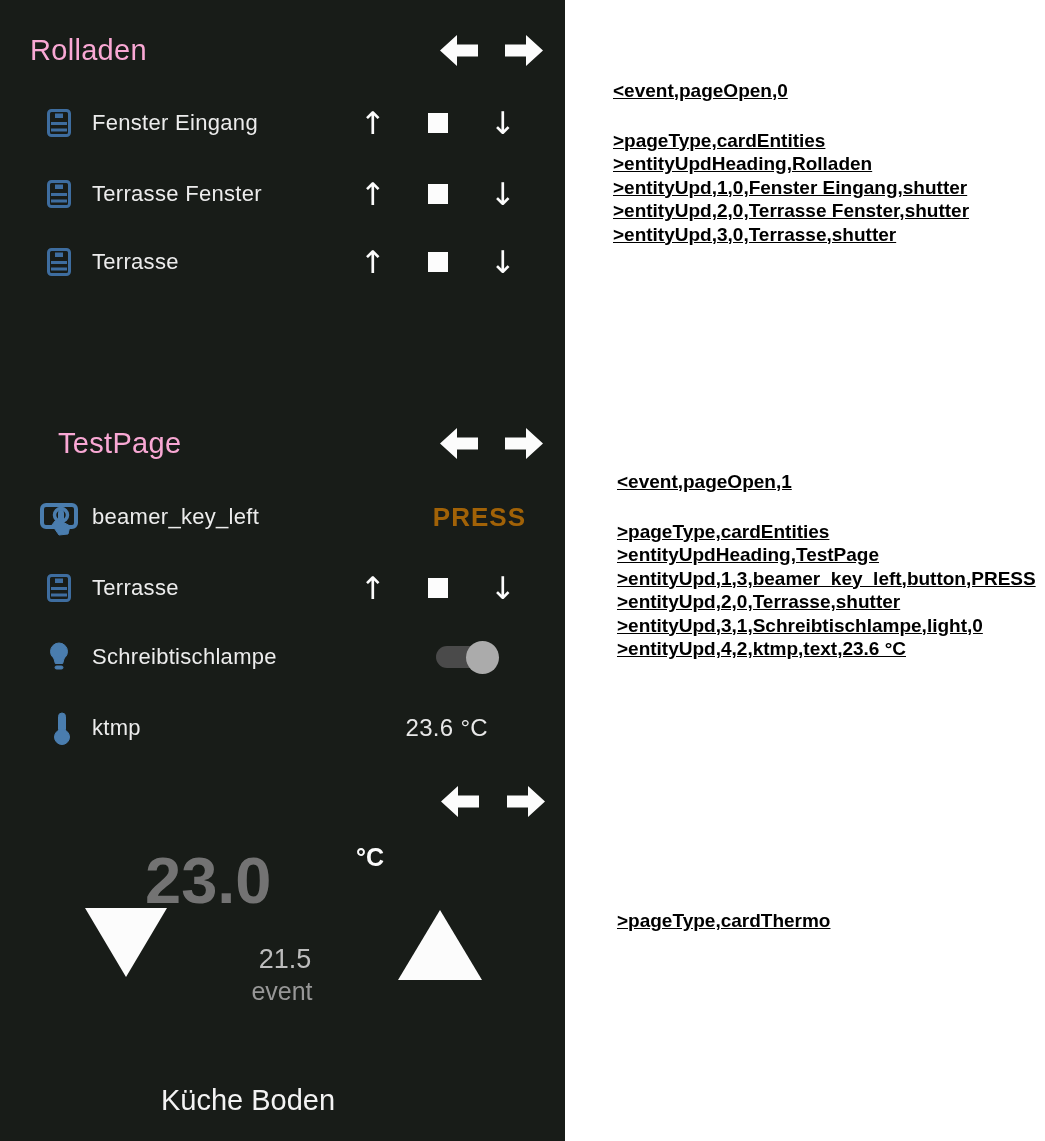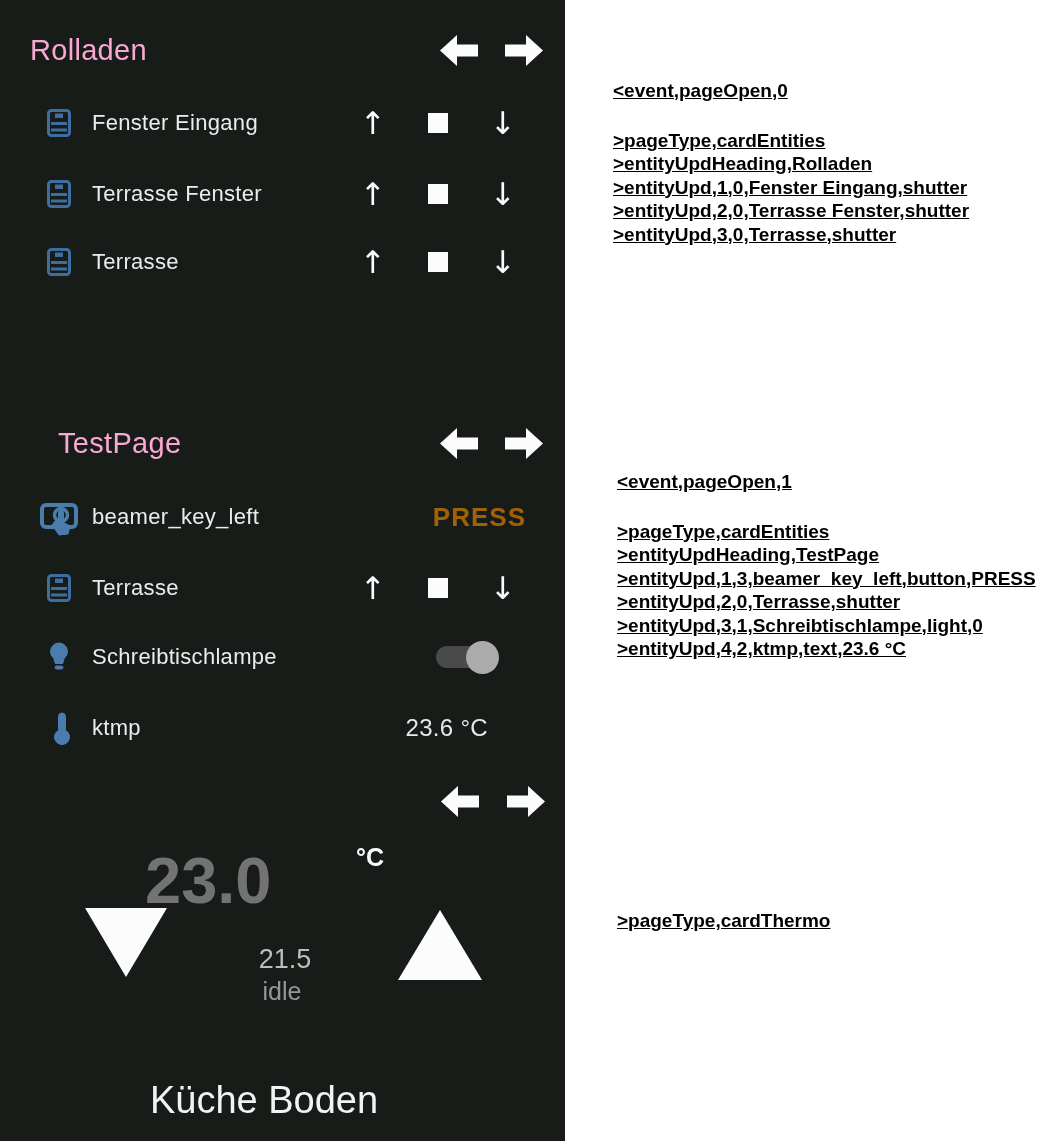--- a/index.html
+++ b/index.html
@@ -62,22 +62,22 @@
   }
   .temp-target {
     left:215px; top:946px; width:140px; text-align:center;
     color:#bdbdbd; font-size:27px; line-height:27px;
   }
   .temp-state {
     left:212px; top:979px; width:140px; text-align:center;
     color:#979797; font-size:25px; line-height:25px;
   }
   .thermo-name {
-    left:114px; top:1083px; width:300px; text-align:center;
-    color:#f3f3f3; font-size:38px; line-height:34px;
+    left:98px; top:1083px; width:300px; text-align:center;
+    color:#f3f3f3; font-size:29px; line-height:34px;
   }
   .tri svg { display:block; }
   .tri-fill { fill:#fcfcfc; }
 
   
   .sblock { color:#000;text-decoration:underline; }
   .serial-line {
     white-space:pre; font-weight:bold; font-size:19px; line-height:23.5px;
     font-family:"Liberation Sans", sans-serif;
   }
@@ -237,21 +237,21 @@
             <polygon class="tri-fill" points="0,0 82,0 41,69"></polygon>
           </svg></span>
     </div>
     <div class="abs tri" style="left:398px; top:910px;">
       <span><svg width="84" height="70" viewBox="0 0 84 70">
             <polygon class="tri-fill" points="42,0 84,70 0,70"></polygon>
           </svg></span>
     </div>
 
     <div class="abs temp-target">21.5</div>
-    <div class="abs temp-state">idle</div>
+    <div class="abs temp-state">event</div>
     <div class="abs thermo-name">Küche Boden</div>
   </div>
 </div>
 
 <div class="abs sblock" style="left:613px; top:79px;">
   <div class="serial-line">&lt;event,pageOpen,0</div>
   <div class="responses">
     <div class="serial-line">&gt;pageType,cardEntities</div>
     <div class="serial-line">&gt;entityUpdHeading,Rolladen</div>
     <div class="serial-line">&gt;entityUpd,1,0,Fenster Eingang,shutter</div>

